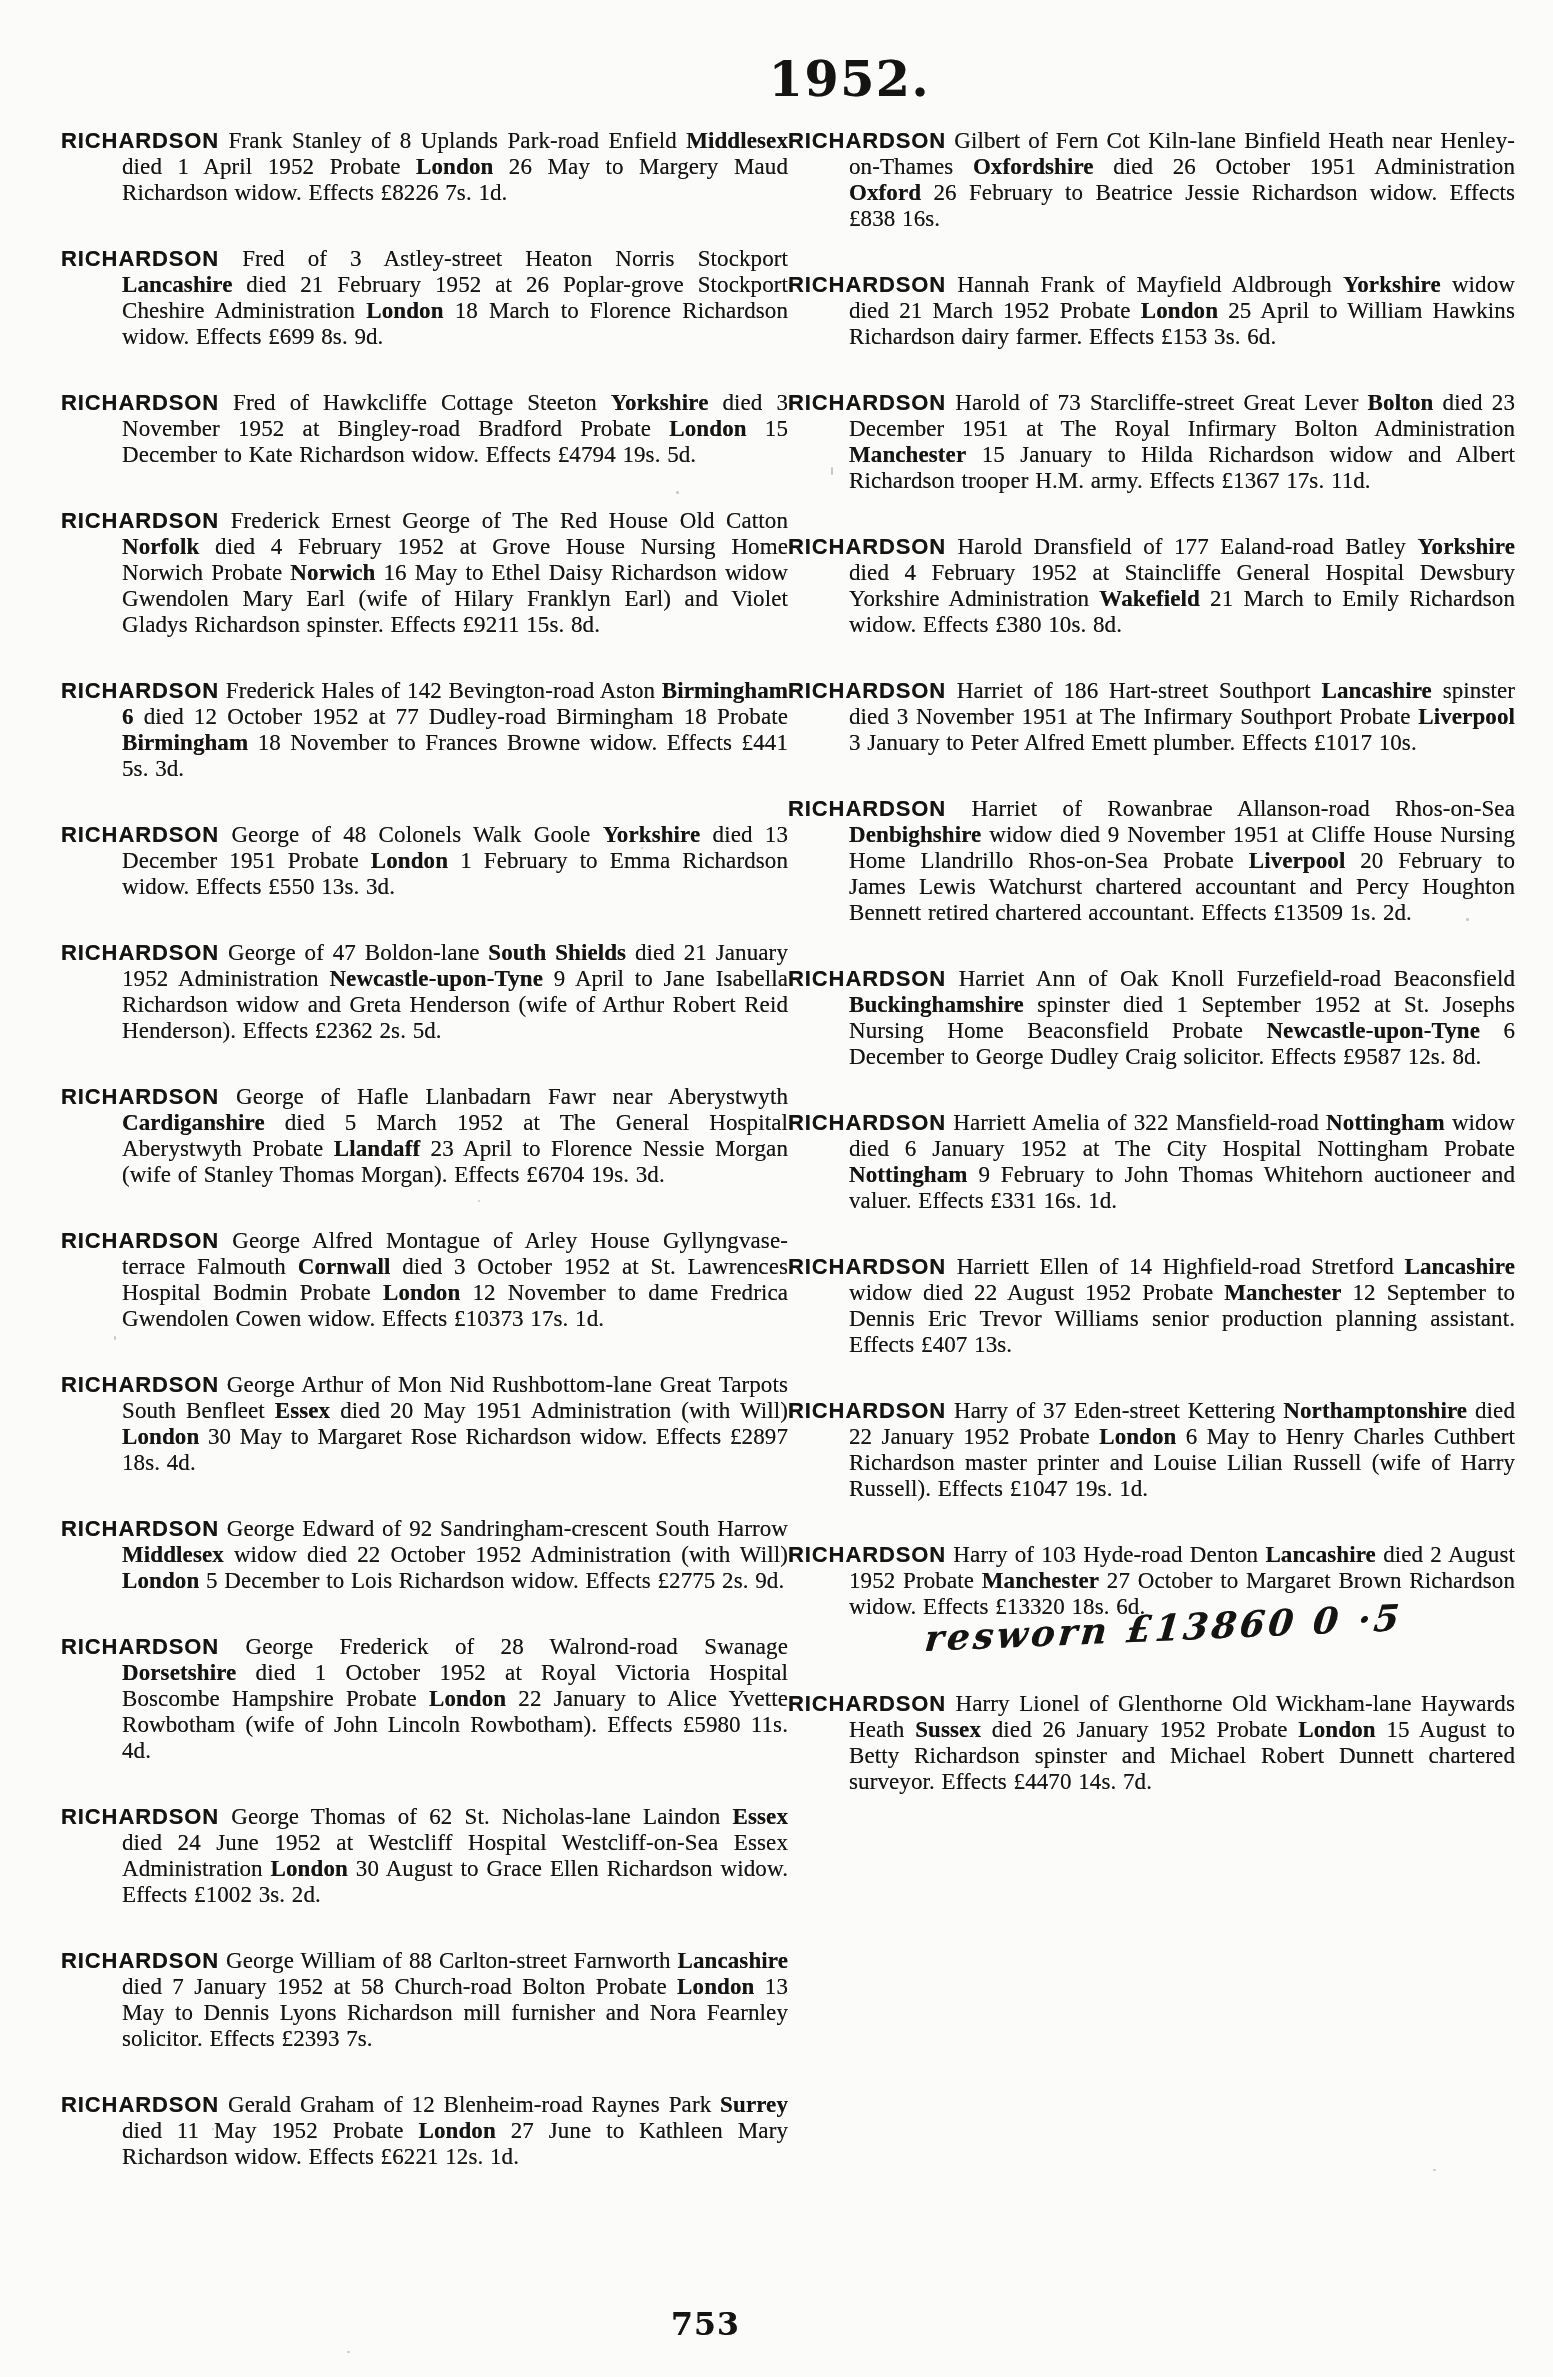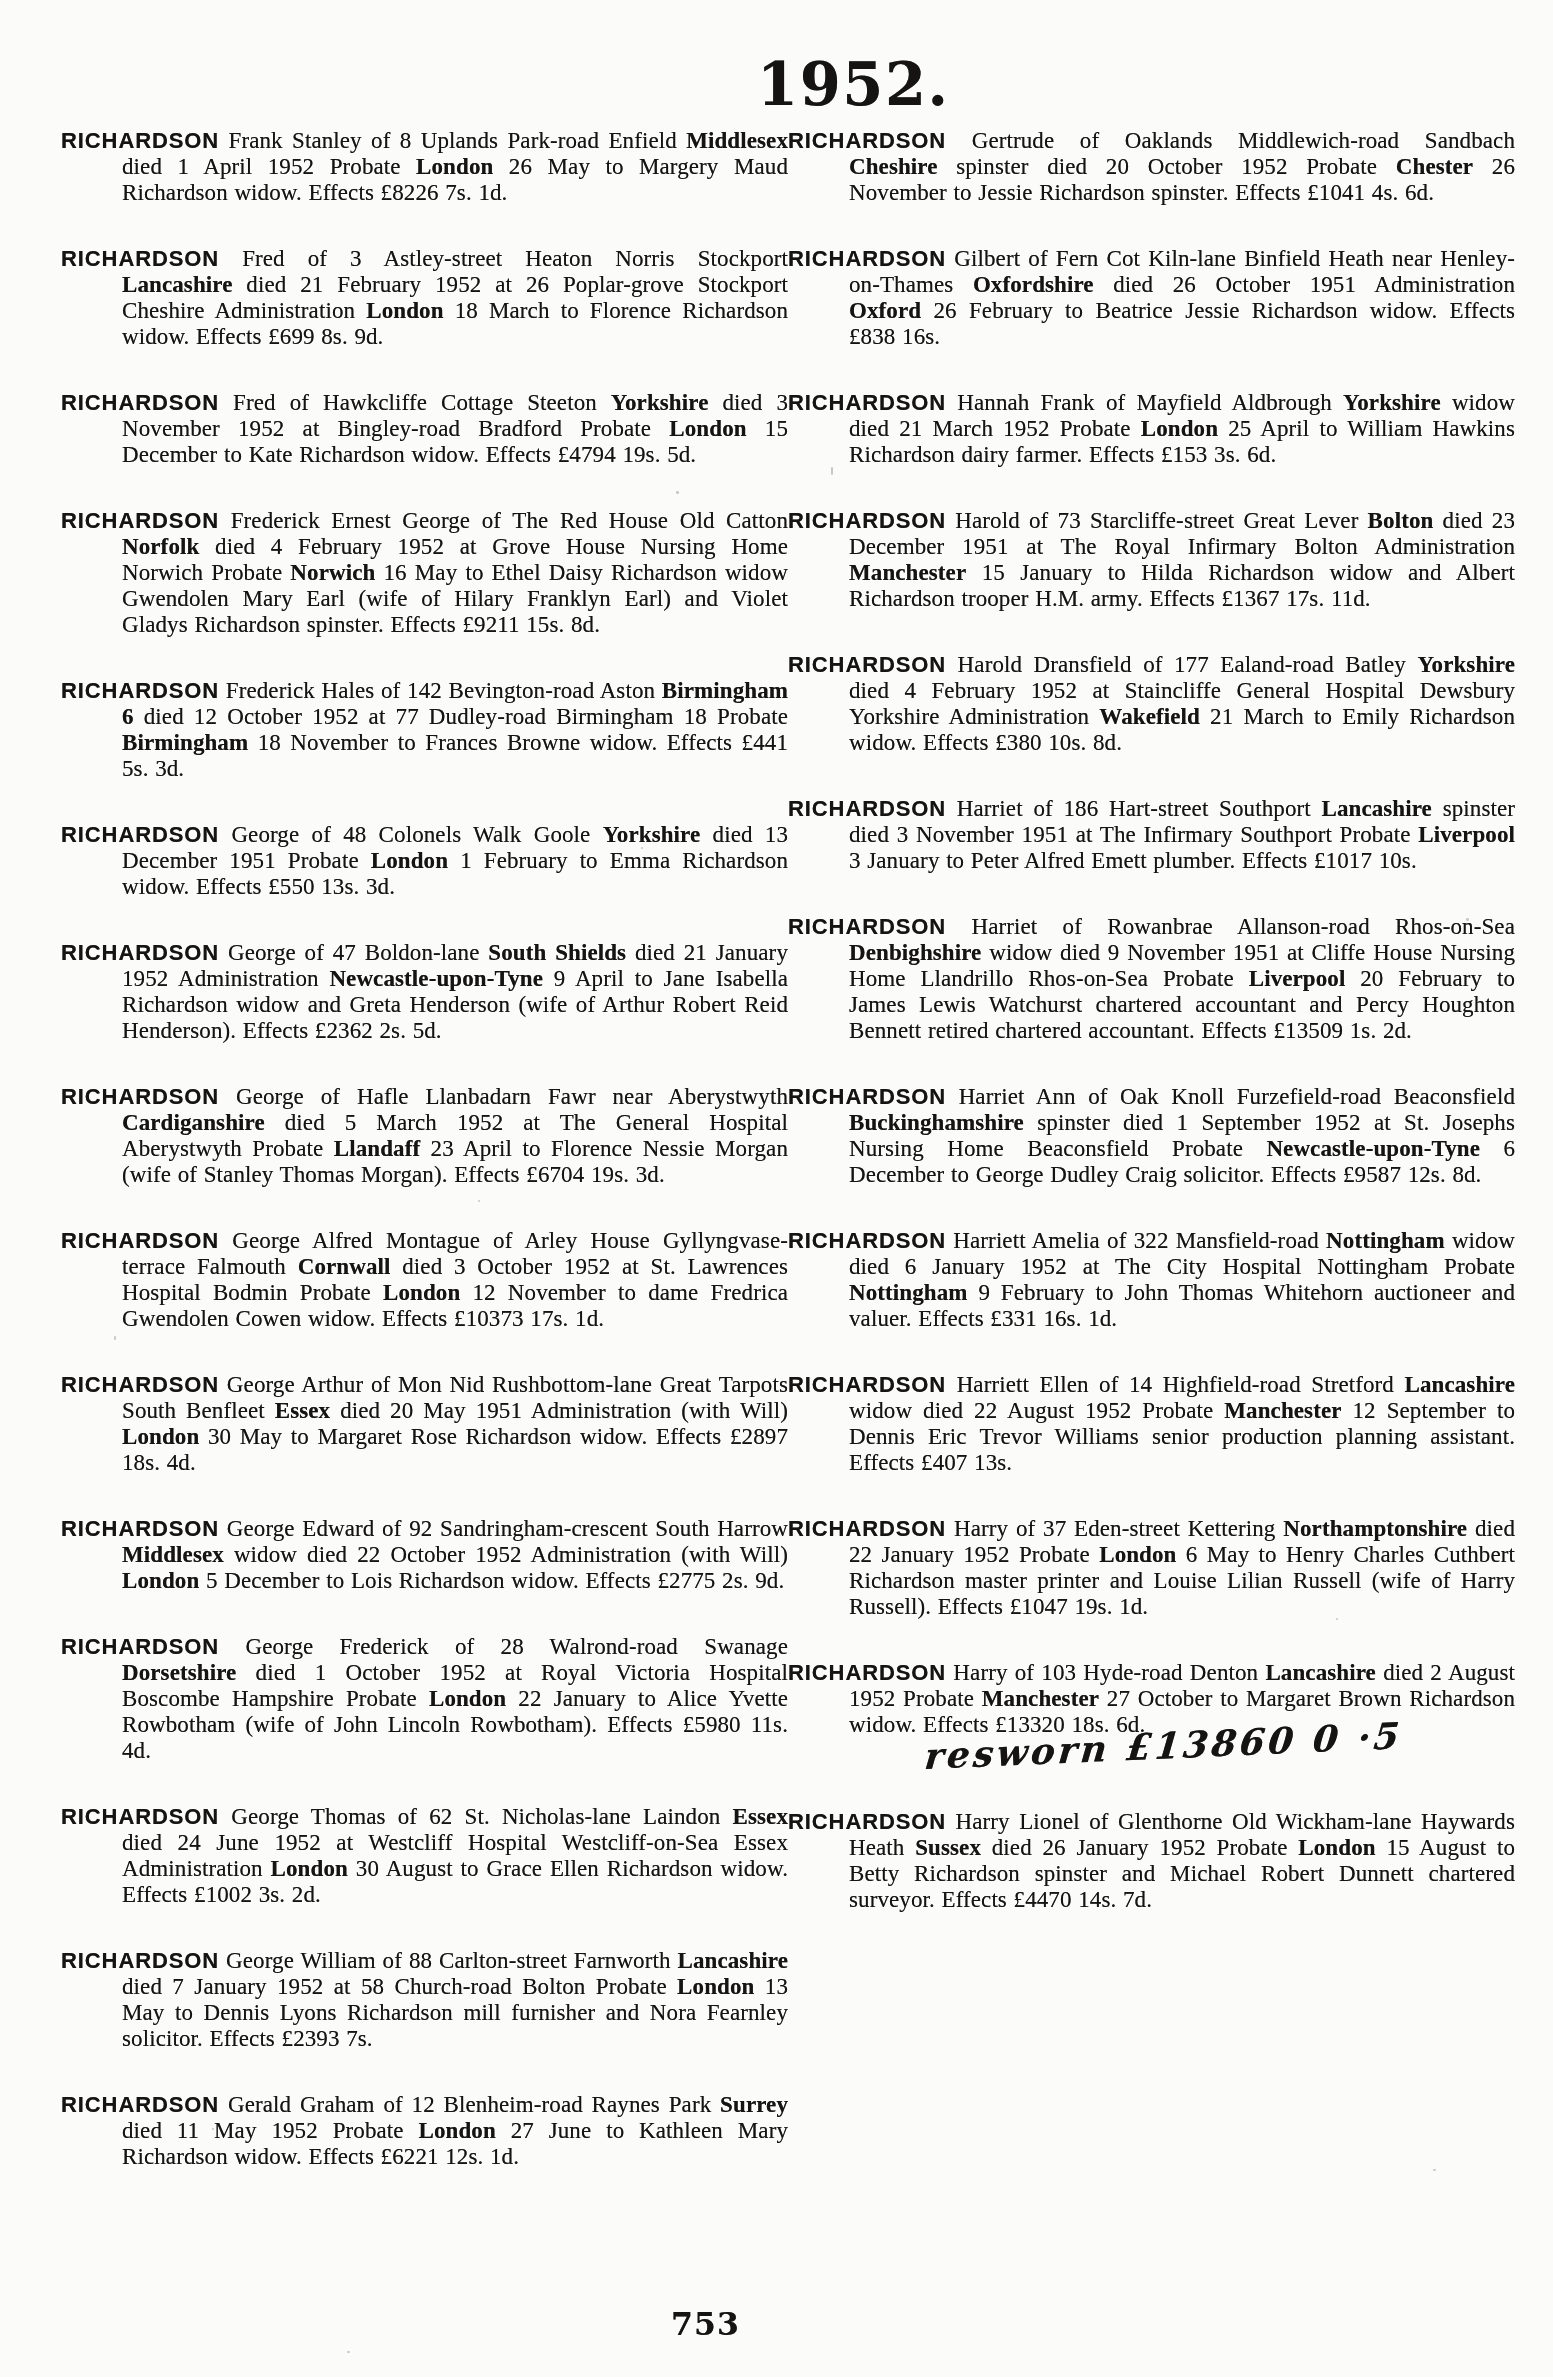--- a/index.html
+++ b/index.html
@@ -28,21 +28,21 @@
     background: rgba(20,20,20,0.22);
   }
   .year-header {
     position: absolute;
     top: 50px;
     left: 757px;
     width: 185px;
     text-align: center;
     font-family: "DejaVu Serif", serif;
     font-weight: bold;
-    font-size: 59px;
+    font-size: 49px;
     letter-spacing: 1.6px;
     text-shadow: 0 0 0.5px rgba(0,0,0,0.5);
   }
   .columns {
     position: absolute;
     top: 128px;
     left: 61px;
     right: 38px;
     display: flex;
   }
@@ -115,21 +115,20 @@
       <div class="entry"><b class="surname">RICHARDSON</b><span> George of Hafle Llanbadarn Fawr near Aberystwyth </span><b class="term">Cardiganshire</b><span> died 5 March 1952 at The General Hospital Aberystwyth Probate </span><b class="term">Llandaff</b><span> 23 April to Florence Nessie Morgan (wife of Stanley Thomas Morgan). Effects £6704 19s. 3d.</span></div>
       <div class="entry"><b class="surname">RICHARDSON</b><span> George Alfred Montague of Arley House Gyllyngvase-terrace Falmouth </span><b class="term">Cornwall</b><span> died 3 October 1952 at St. Lawrences Hospital Bodmin Probate </span><b class="term">London</b><span> 12 November to dame Fredrica Gwendolen Cowen widow. Effects £10373 17s. 1d.</span></div>
       <div class="entry"><b class="surname">RICHARDSON</b><span> George Arthur of Mon Nid Rushbottom-lane Great Tarpots South Benfleet </span><b class="term">Essex</b><span> died 20 May 1951 Administration (with Will) </span><b class="term">London</b><span> 30 May to Margaret Rose Richardson widow. Effects £2897 18s. 4d.</span></div>
       <div class="entry"><b class="surname">RICHARDSON</b><span> George Edward of 92 Sandringham-crescent South Harrow </span><b class="term">Middlesex</b><span> widow died 22 October 1952 Administration (with Will) </span><b class="term">London</b><span> 5 December to Lois Richardson widow. Effects £2775 2s. 9d.</span></div>
       <div class="entry"><b class="surname">RICHARDSON</b><span> George Frederick of 28 Walrond-road Swanage </span><b class="term">Dorsetshire</b><span> died 1 October 1952 at Royal Victoria Hospital Boscombe Hampshire Probate </span><b class="term">London</b><span> 22 January to Alice Yvette Rowbotham (wife of John Lincoln Rowbotham). Effects £5980 11s. 4d.</span></div>
       <div class="entry"><b class="surname">RICHARDSON</b><span> George Thomas of 62 St. Nicholas-lane Laindon </span><b class="term">Essex</b><span> died 24 June 1952 at Westcliff Hospital Westcliff-on-Sea Essex Administration </span><b class="term">London</b><span> 30 August to Grace Ellen Richardson widow. Effects £1002 3s. 2d.</span></div>
       <div class="entry"><b class="surname">RICHARDSON</b><span> George William of 88 Carlton-street Farnworth </span><b class="term">Lancashire</b><span> died 7 January 1952 at 58 Church-road Bolton Probate </span><b class="term">London</b><span> 13 May to Dennis Lyons Richardson mill furnisher and Nora Fearnley solicitor. Effects £2393 7s.</span></div>
       <div class="entry"><b class="surname">RICHARDSON</b><span> Gerald Graham of 12 Blenheim-road Raynes Park </span><b class="term">Surrey</b><span> died 11 May 1952 Probate </span><b class="term">London</b><span> 27 June to Kathleen Mary Richardson widow. Effects £6221 12s. 1d.</span></div>
     </div>
   <div class="col" id="col-right">
-      <div class="entry"><b class="surname">RICHARDSON</b><span> Gertrude of Oaklands Middlewich-road Sandbach </span><b class="term">Cheshire</b><span> spinster died 20 October 1952 Probate </span><b class="term">Chester</b><span> 26 November to Jessie Richardson spinster. Effects £1041 4s. 6d.</span></div>
       <div class="entry"><b class="surname">RICHARDSON</b><span> Gilbert of Fern Cot Kiln-lane Binfield Heath near Henley-on-Thames </span><b class="term">Oxfordshire</b><span> died 26 October 1951 Administration </span><b class="term">Oxford</b><span> 26 February to Beatrice Jessie Richardson widow. Effects £838 16s.</span></div>
       <div class="entry"><b class="surname">RICHARDSON</b><span> Hannah Frank of Mayfield Aldbrough </span><b class="term">Yorkshire</b><span> widow died 21 March 1952 Probate </span><b class="term">London</b><span> 25 April to William Hawkins Richardson dairy farmer. Effects £153 3s. 6d.</span></div>
       <div class="entry"><b class="surname">RICHARDSON</b><span> Harold of 73 Starcliffe-street Great Lever </span><b class="term">Bolton</b><span> died 23 December 1951 at The Royal Infirmary Bolton Administration </span><b class="term">Manchester</b><span> 15 January to Hilda Richardson widow and Albert Richardson trooper H.M. army. Effects £1367 17s. 11d.</span></div>
       <div class="entry"><b class="surname">RICHARDSON</b><span> Harold Dransfield of 177 Ealand-road Batley </span><b class="term">Yorkshire</b><span> died 4 February 1952 at Staincliffe General Hospital Dewsbury Yorkshire Administration </span><b class="term">Wakefield</b><span> 21 March to Emily Richardson widow. Effects £380 10s. 8d.</span></div>
       <div class="entry"><b class="surname">RICHARDSON</b><span> Harriet of 186 Hart-street Southport </span><b class="term">Lancashire</b><span> spinster died 3 November 1951 at The Infirmary Southport Probate </span><b class="term">Liverpool</b><span> 3 January to Peter Alfred Emett plumber. Effects £1017 10s.</span></div>
       <div class="entry"><b class="surname">RICHARDSON</b><span> Harriet of Rowanbrae Allanson-road Rhos-on-Sea </span><b class="term">Denbighshire</b><span> widow died 9 November 1951 at Cliffe House Nursing Home Llandrillo Rhos-on-Sea Probate </span><b class="term">Liverpool</b><span> 20 February to James Lewis Watchurst chartered accountant and Percy Houghton Bennett retired chartered accountant. Effects £13509 1s. 2d.</span></div>
       <div class="entry"><b class="surname">RICHARDSON</b><span> Harriet Ann of Oak Knoll Furzefield-road Beaconsfield </span><b class="term">Buckinghamshire</b><span> spinster died 1 September 1952 at St. Josephs Nursing Home Beaconsfield Probate </span><b class="term">Newcastle-upon-Tyne</b><span> 6 December to George Dudley Craig solicitor. Effects £9587 12s. 8d.</span></div>
       <div class="entry"><b class="surname">RICHARDSON</b><span> Harriett Amelia of 322 Mansfield-road </span><b class="term">Nottingham</b><span> widow died 6 January 1952 at The City Hospital Nottingham Probate </span><b class="term">Nottingham</b><span> 9 February to John Thomas Whitehorn auctioneer and valuer. Effects £331 16s. 1d.</span></div>
       <div class="entry"><b class="surname">RICHARDSON</b><span> Harriett Ellen of 14 Highfield-road Stretford </span><b class="term">Lancashire</b><span> widow died 22 August 1952 Probate </span><b class="term">Manchester</b><span> 12 September to Dennis Eric Trevor Williams senior production planning assistant. Effects £407 13s.</span></div>
       <div class="entry"><b class="surname">RICHARDSON</b><span> Harry of 37 Eden-street Kettering </span><b class="term">Northamptonshire</b><span> died 22 January 1952 Probate </span><b class="term">London</b><span> 6 May to Henry Charles Cuthbert Richardson master printer and Louise Lilian Russell (wife of Harry Russell). Effects £1047 19s. 1d.</span></div>

